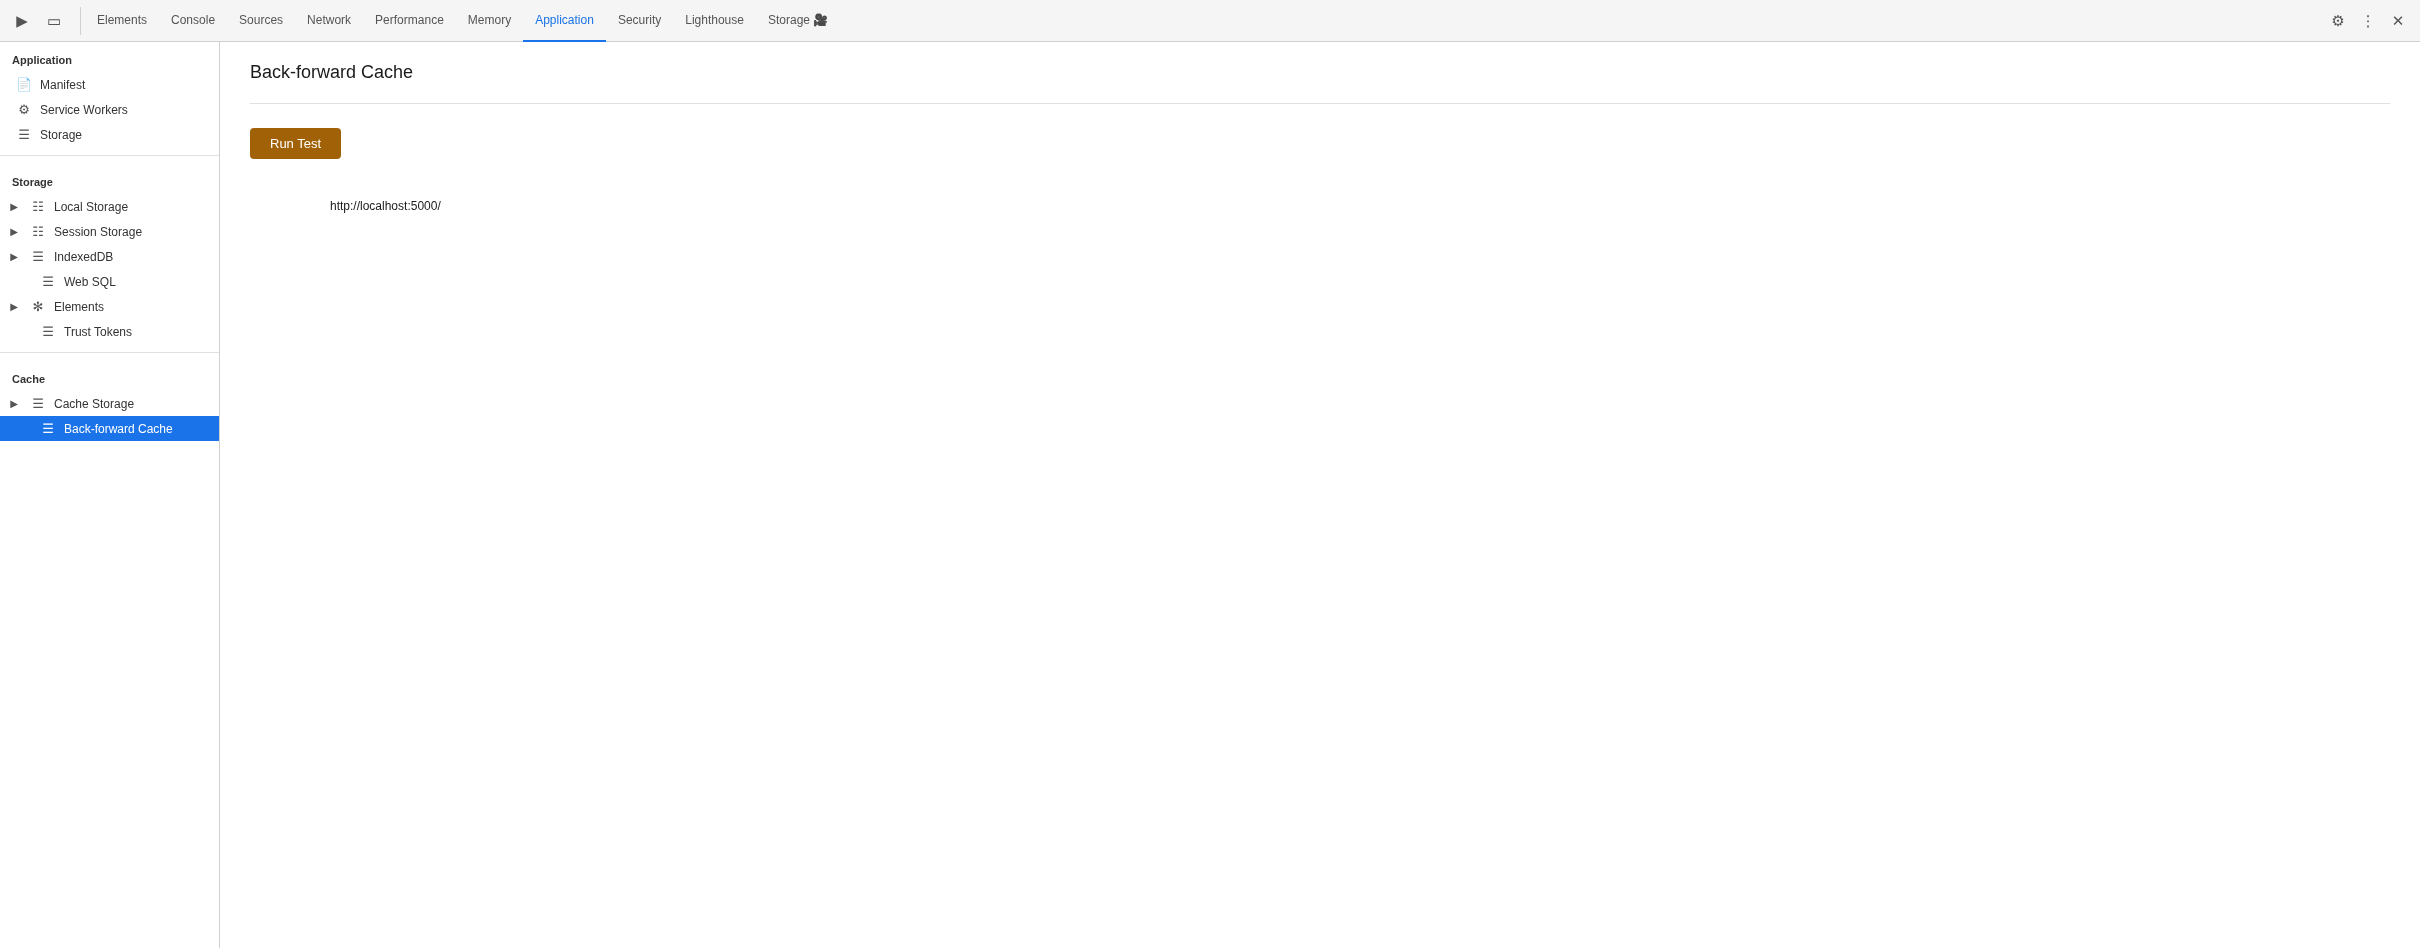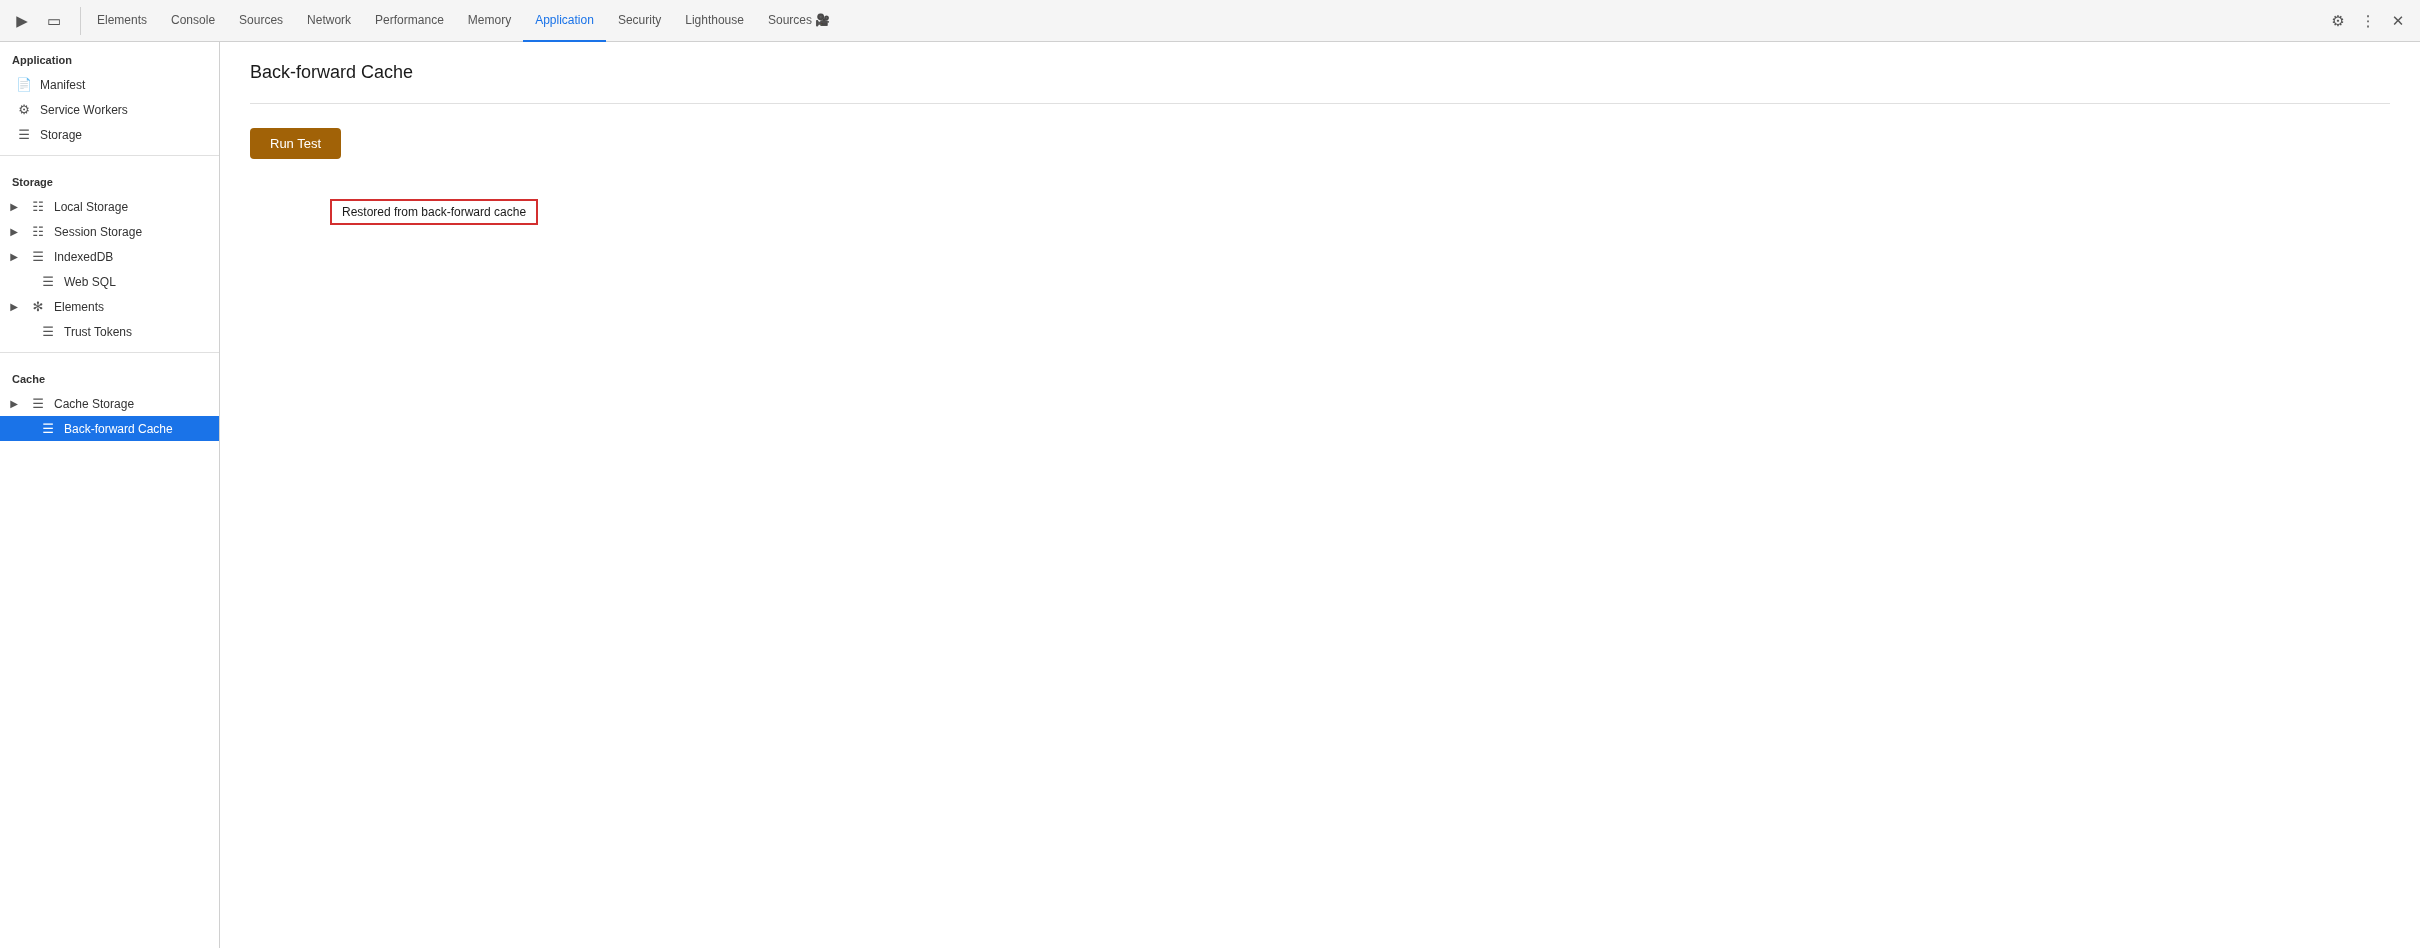--- a/index.html
+++ b/index.html
@@ -59,21 +59,21 @@
   </div>
   <div class="tab">Elements</div>
   <div class="tab">Console</div>
   <div class="tab">Sources</div>
   <div class="tab">Network</div>
   <div class="tab">Performance</div>
   <div class="tab">Memory</div>
   <div class="tab active">Application</div>
   <div class="tab">Security</div>
   <div class="tab">Lighthouse</div>
-  <div class="tab">Sources 🎥</div>
+  <div class="tab">Storage 🎥</div>
   <div class="tab-spacer"></div>
   <div class="tab-bar-actions">
     <div class="tab-bar-icon">⚙</div>
     <div class="tab-bar-icon">⋮</div>
     <div class="tab-bar-icon">✕</div>
   </div>
 </div>
 
 <div class="main-layout">
 
@@ -143,20 +143,18 @@
 
   </div>
 
   <div class="content">
     <div class="page-title">Back-forward Cache</div>
     <div class="content-divider"></div>
 
     <button class="run-test-btn">Run Test</button>
 
     <div class="info-table">
+      <div class="info-value">http://localhost:5000/</div>
 
-      <div class="info-value">
-        <span class="status-box">Restored from back-forward cache</span>
-      </div>
     </div>
   </div>
 
 </div>
 
 </body></html>

